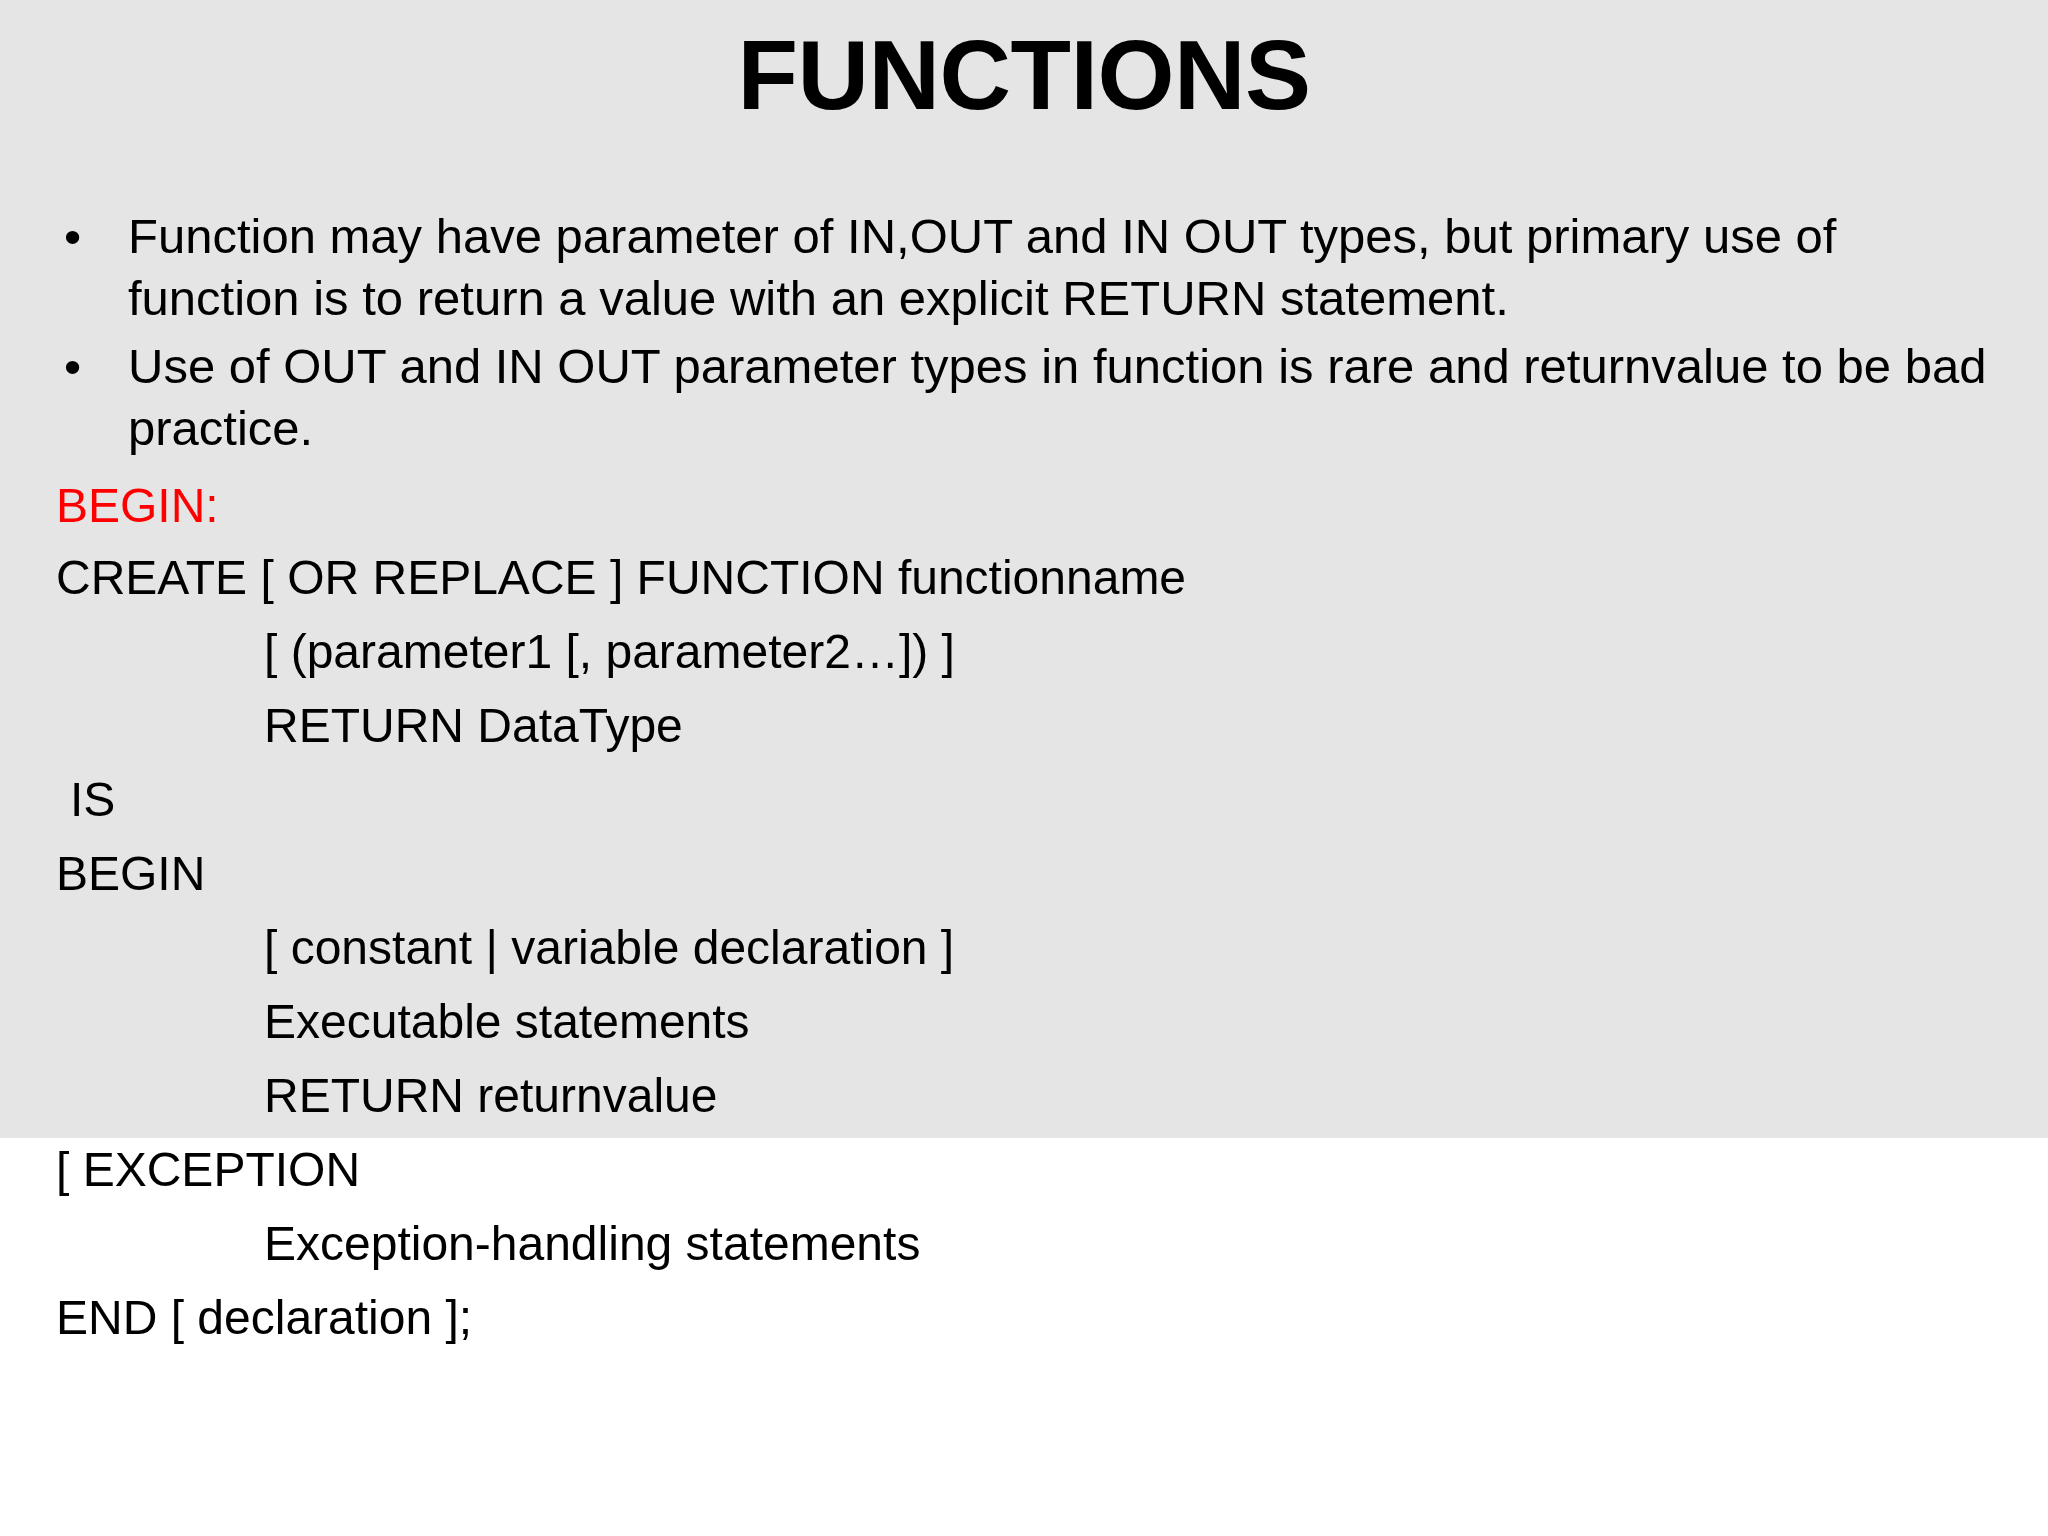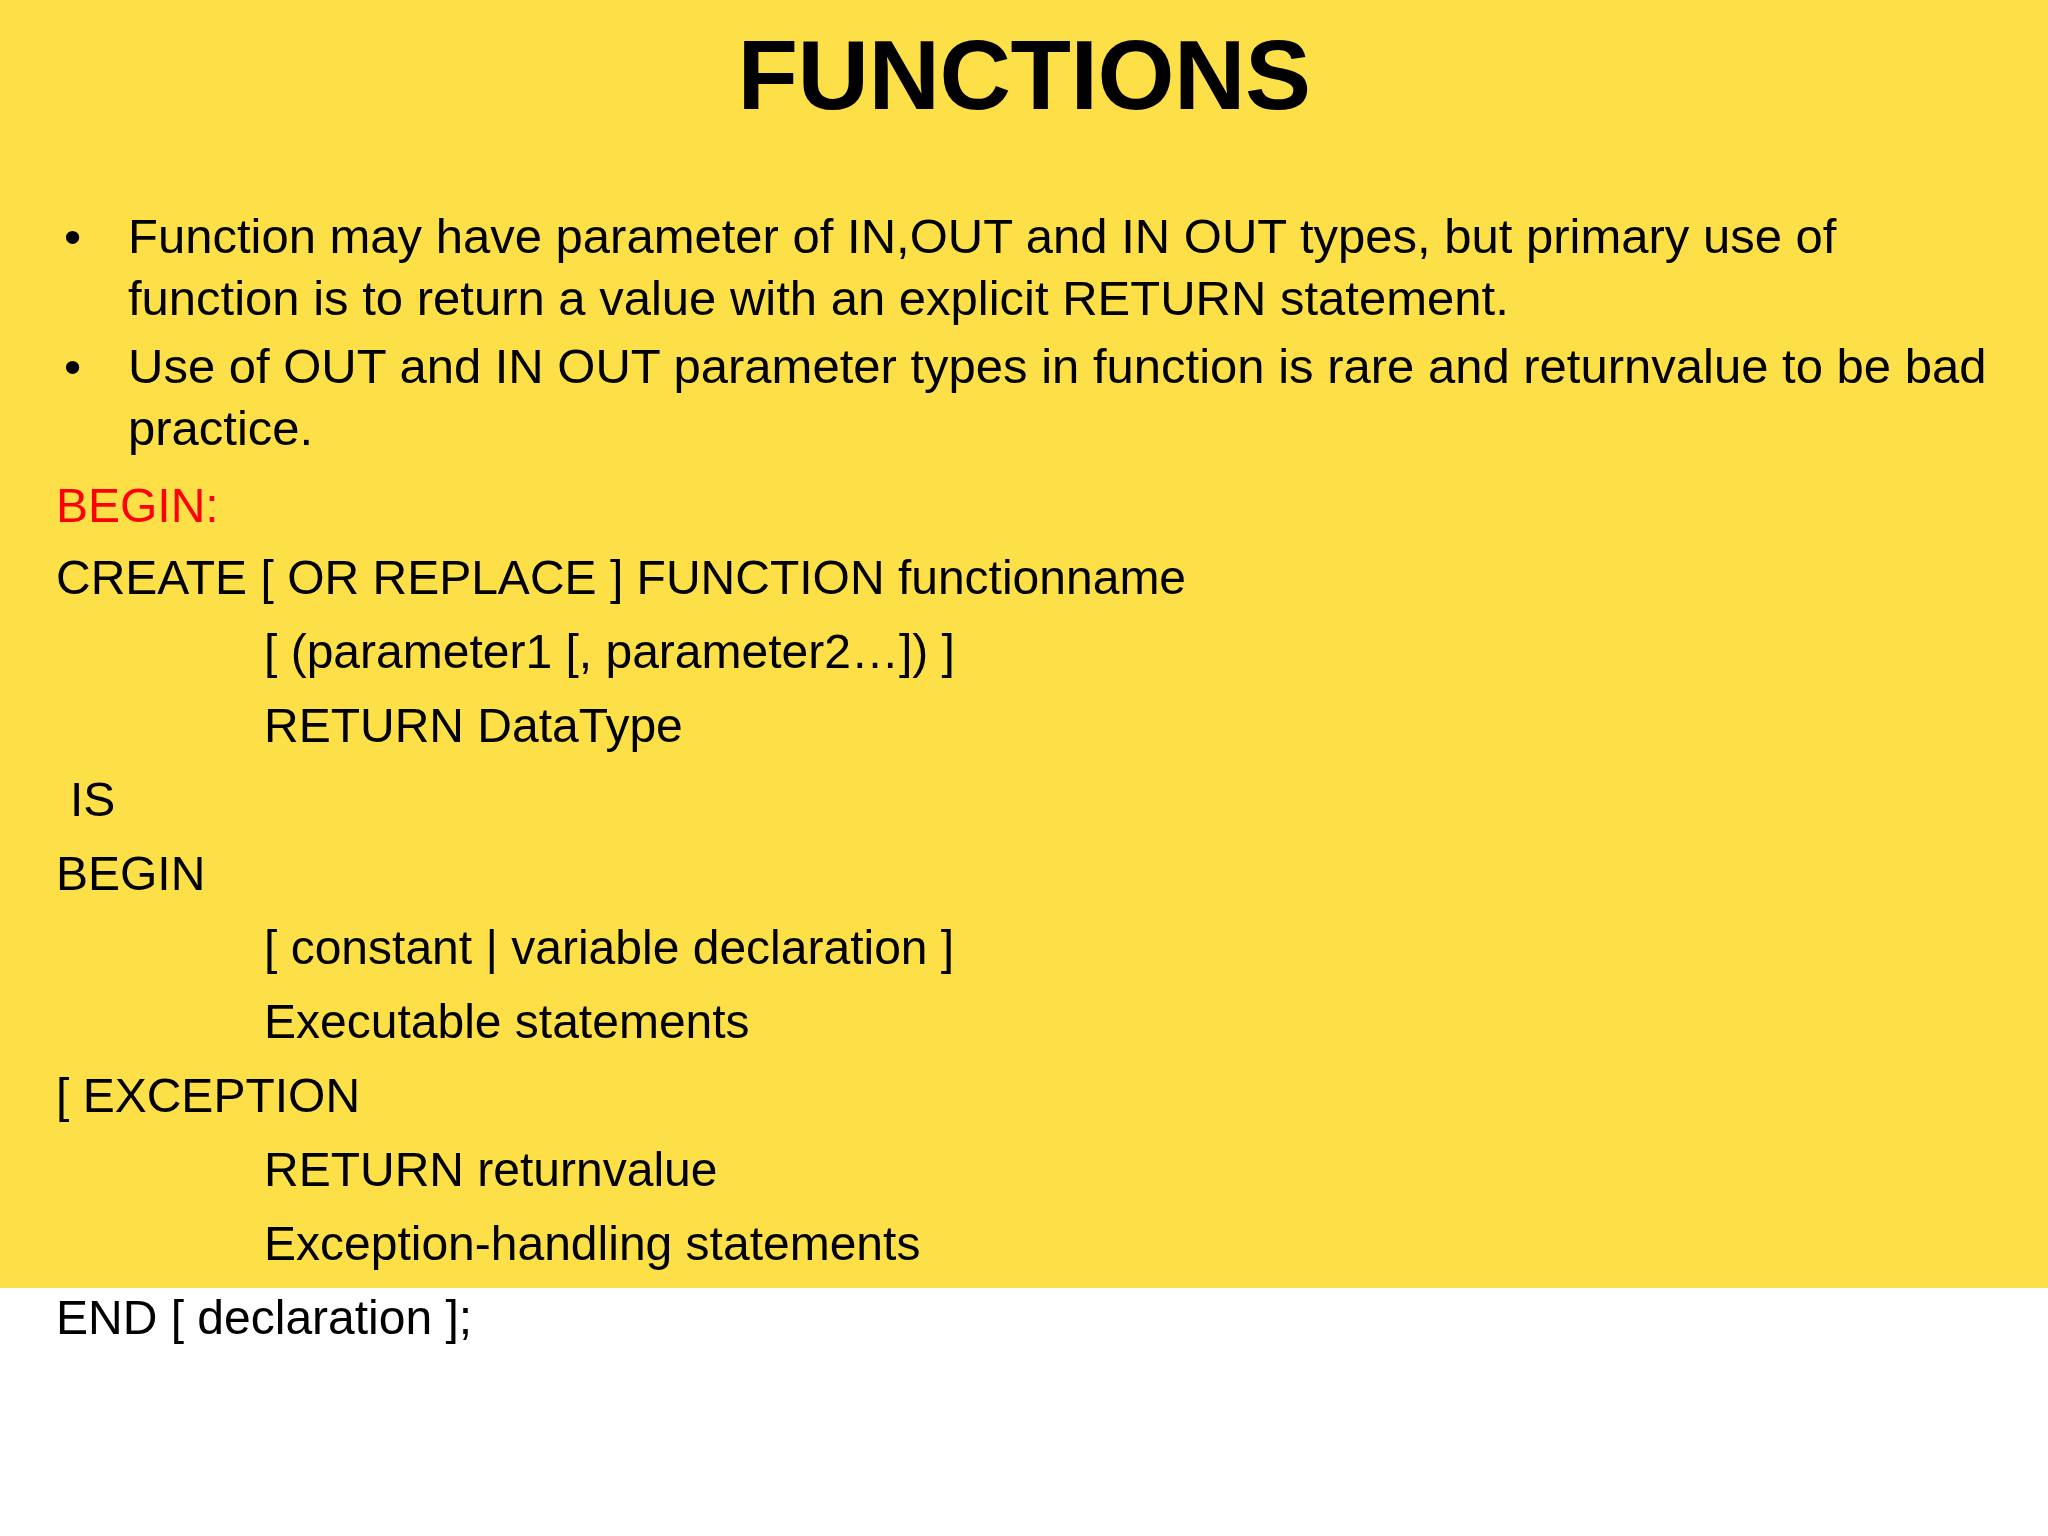--- a/index.html
+++ b/index.html
@@ -10,22 +10,22 @@
   body {
     width: 2048px;
     height: 1536px;
     overflow: hidden;
     font-family: "Liberation Sans", sans-serif;
     color: #000000;
   }
   .slide {
     position: relative;
     width: 2048px;
-    height: 1288px;
-    background: #fde047;
+    height: 1138px;
+    background: #e5e5e5;
     box-sizing: border-box;
   }
 
   
   .slide-title {
     position: absolute;
     left: 0;
     top: 22px;
     width: 2048px;
     text-align: center;
@@ -108,20 +108,20 @@
     <div class="syntax-label" style="color: rgb(255, 0, 0);">BEGIN:</div>
 
     <div class="syntax-block">
       <div class="code-line ind-0">CREATE [ OR REPLACE ] FUNCTION functionname</div>
       <div class="code-line ind-1">[ (parameter1 [, parameter2…]) ]</div>
       <div class="code-line ind-1">RETURN DataType</div>
       <div class="code-line ind-is">IS</div>
       <div class="code-line ind-0">BEGIN</div>
       <div class="code-line ind-1">[ constant | variable declaration ]</div>
       <div class="code-line ind-1">Executable statements</div>
+      <div class="code-line ind-1">RETURN returnvalue</div>
       <div class="code-line ind-0">[ EXCEPTION</div>
-      <div class="code-line ind-1">RETURN returnvalue</div>
       <div class="code-line ind-1">Exception-handling statements</div>
       <div class="code-line ind-0">END [ declaration ];</div>
     </div>
 
   </div>
 </div>
 
 </body></html>

